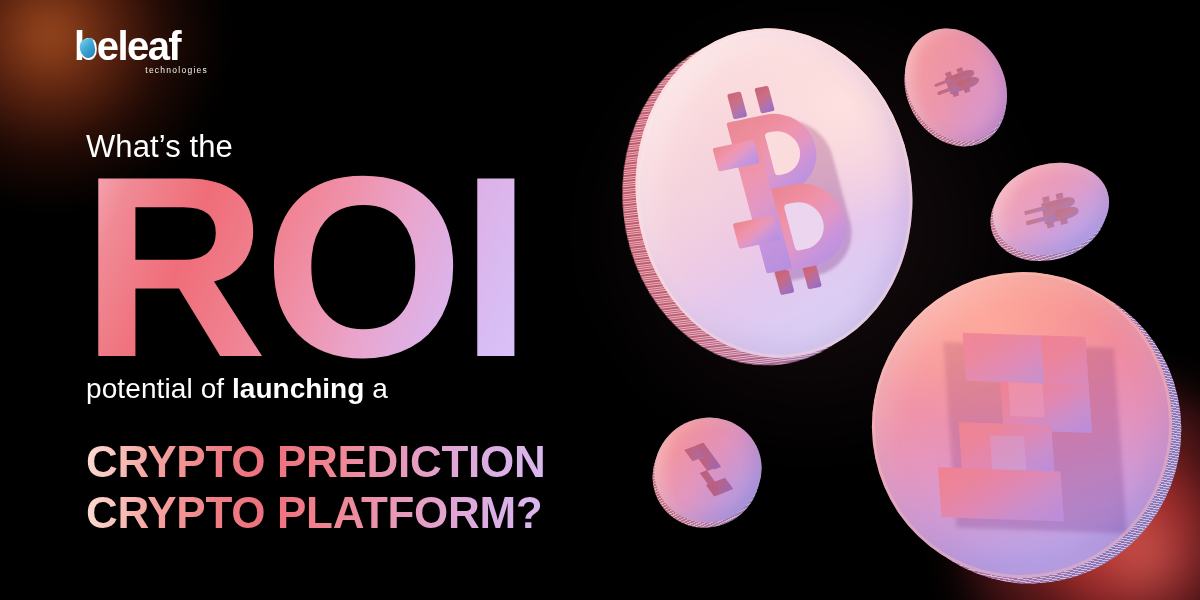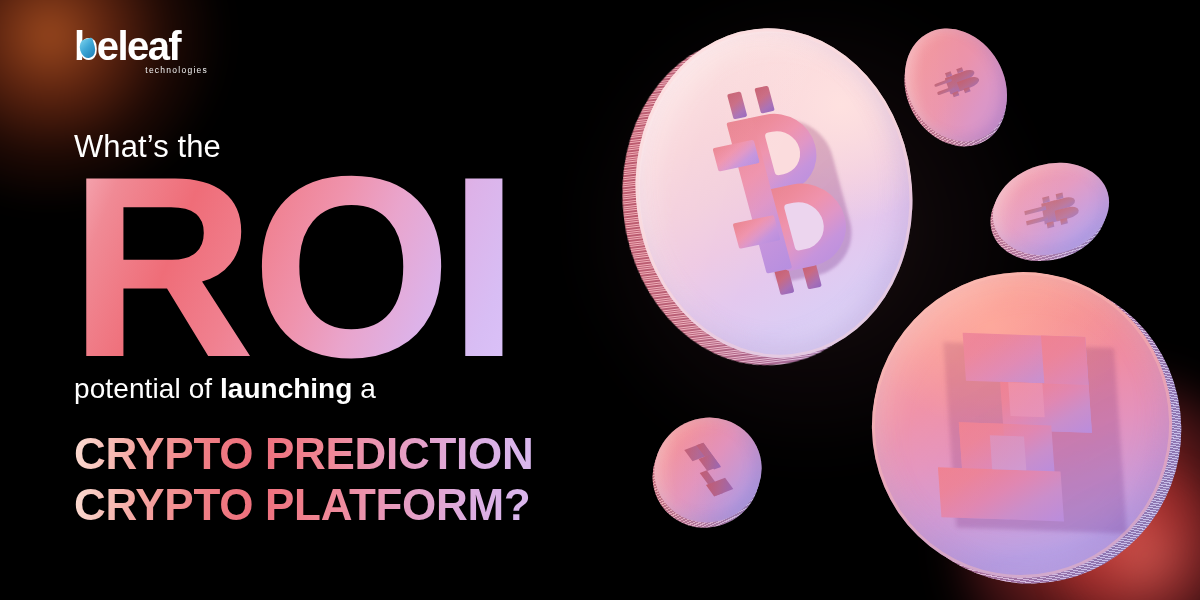--- a/index.html
+++ b/index.html
@@ -88,21 +88,21 @@
     right:1px; top:40px;
     font-size:8.5px;
     font-weight:400;
     letter-spacing:1.25px;
     color:#f2f2f2;
     line-height:9px;
     white-space:nowrap;
   }
 
   
-  #copy { position:absolute; left:74px; top:128px; width:560px; }
+  #copy { position:absolute; left:86px; top:128px; width:560px; }
 
   .kicker {
     font-size:31px;
     font-weight:300;
     letter-spacing:0.1px;
     color:#ffffff;
     line-height:38px;
     white-space:nowrap;
   }
 
@@ -135,21 +135,21 @@
     font-size:28px;
     font-weight:300;
     color:#ffffff;
     line-height:34px;
     letter-spacing:0.1px;
     white-space:nowrap;
   }
   .subline b { font-weight:700; letter-spacing:0px; }
 
   .bigline {
-    margin-top:22px;
+    margin-top:30px;
     font-size:44px;
     font-weight:700;
     line-height:51px;
     letter-spacing:-0.3px;
     background:linear-gradient(96deg,
         #fbdcd2 0%,
         #f5a9a4 11%,
         #ef7d84 24%,
         #ee6f7c 33%,
         #f08592 44%,

